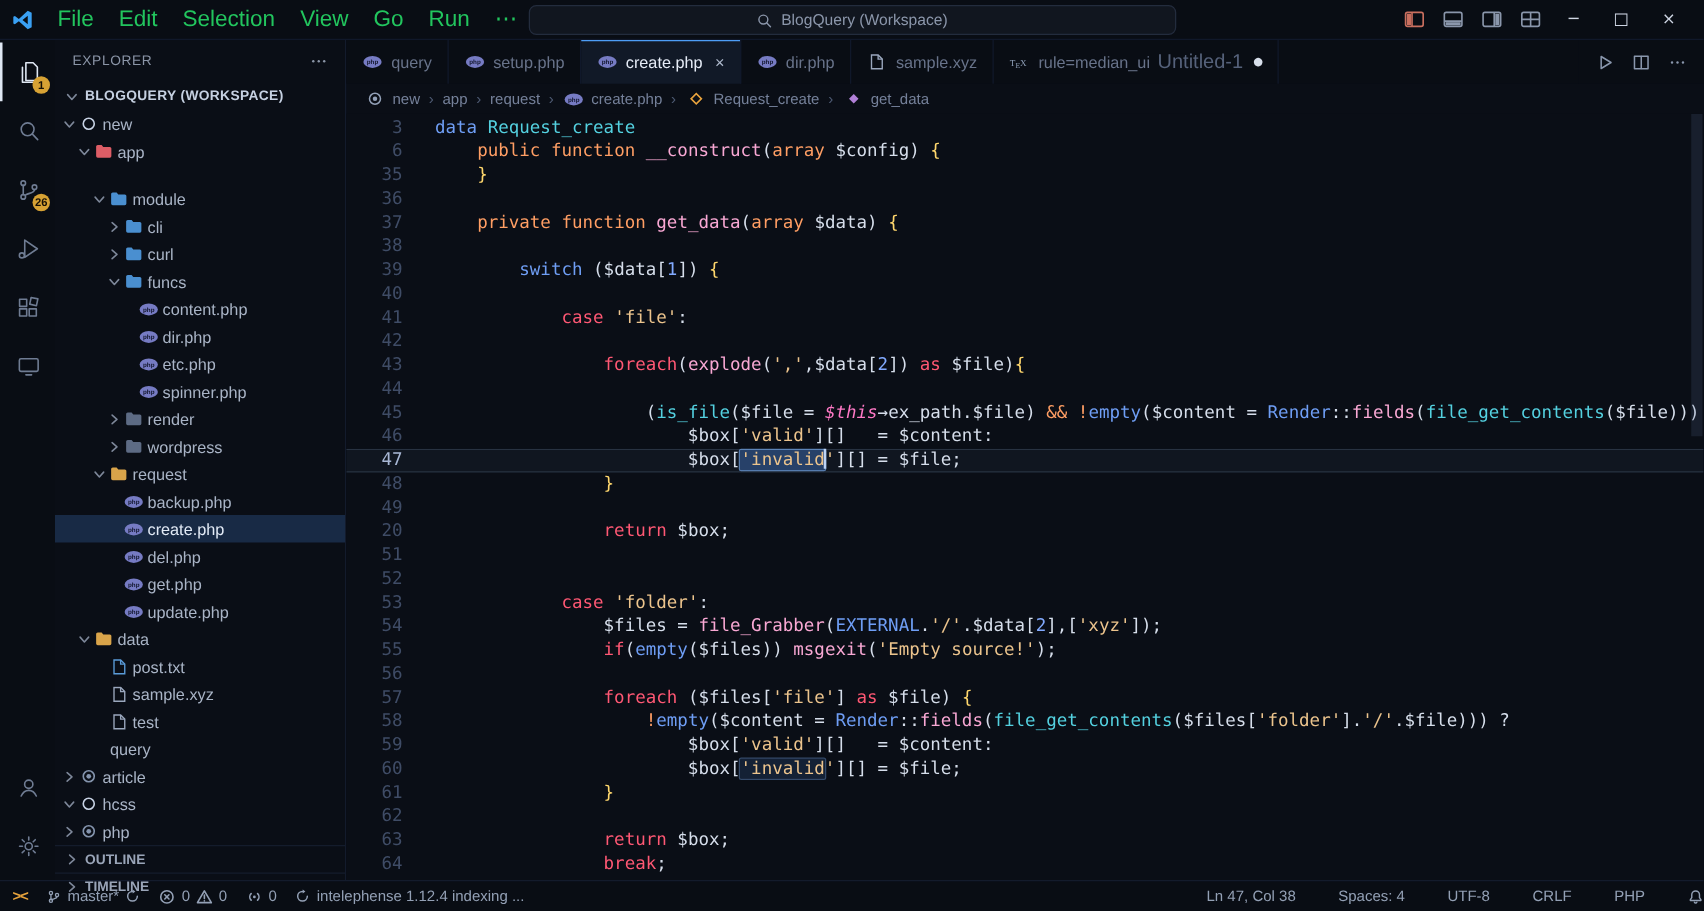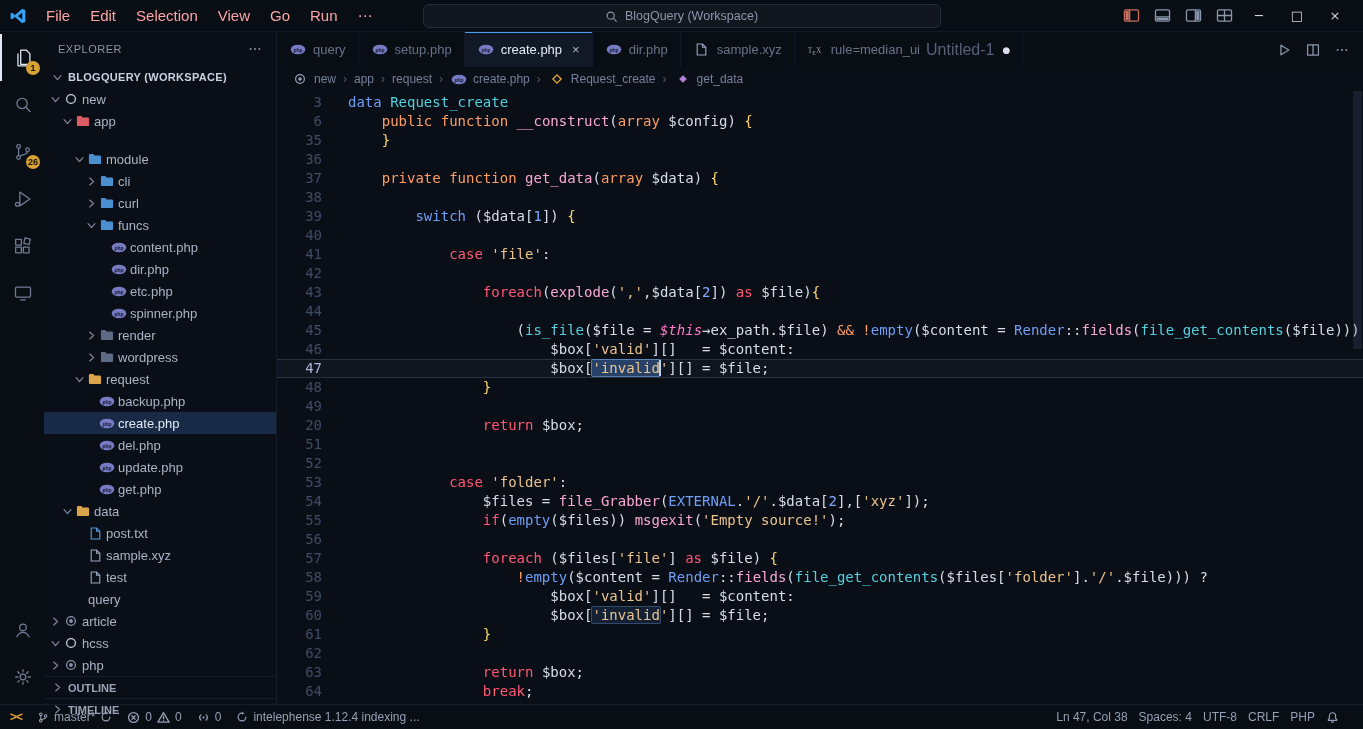--- a/index.html
+++ b/index.html
@@ -3,21 +3,21 @@
 <meta charset="utf-8">
 <style>
 *{box-sizing:border-box;margin:0;padding:0}
 html,body{width:1363px;height:729px;overflow:hidden;background:#0a0e16;color:#c9d4e6;
   font-family:"Liberation Sans","DejaVu Sans",sans-serif;-webkit-user-select:none;user-select:none}
 svg{display:block}
 
 .titlebar{height:32px;display:flex;align-items:center;background:#090d14;position:relative;border-bottom:1px solid #10182a}
 .logo{margin:0 10px 0 9px}
 .menubar{display:flex;gap:2px}
-.menu-item{padding:3px 9px;font-size:15px;color:#fca5a5;border-radius:5px}
+.menu-item{padding:3px 9px;font-size:18px;color:#22c55e;border-radius:5px}
 .nav-arrows{display:flex;gap:16px;margin-left:72px;color:#9aa6ba}
 .search-box{position:absolute;left:50%;top:4px;transform:translateX(-50%);width:518px;height:24px;
   background:#11161f;border:1px solid #232c3d;border-radius:6px;display:flex;align-items:center;
   justify-content:center;gap:7px;color:#8b96aa;font-size:12.5px}
 .tb-right{margin-left:auto;display:flex;align-items:center;gap:14px;padding-right:16px;color:#8a96ab}
 .tb-right .win{font-size:13px;color:#cfd6e4;width:24px;text-align:center;font-family:"DejaVu Sans",sans-serif}
 .layout-red{color:#c96f5f}
 
 .main{display:flex;height:672px}
 .activitybar{width:44px;display:flex;flex-direction:column;background:#090d14;padding-top:2px}
@@ -74,21 +74,21 @@
 .lc .th{color:#ff79c6;font-style:italic}
 .hlw{background:rgba(62,108,178,.5);box-shadow:0 0 0 1px rgba(116,166,233,.7);border-radius:1px}
 .hlw2{background:rgba(62,108,178,.2);box-shadow:0 0 0 1px rgba(116,166,233,.4);border-radius:1px}
 .cursor{display:inline-block;width:2px;height:16px;background:#bcd3f5;vertical-align:middle;margin:0 -1px;position:relative;top:-1px}
 .vscroll{position:absolute;top:0;right:0;width:12px;height:100%}
 .vthumb{position:absolute;top:0;right:1px;width:9px;height:258px;background:rgba(90,110,150,.18)}
 
 .statusbar{height:25px;display:flex;align-items:center;background:#090d14;border-top:1px solid #131b2c;
   font-size:12px;color:#93a0b5}
 .sb-left{display:flex;align-items:center;gap:15px;padding-left:10px}
-.sb-right{margin-left:auto;display:flex;align-items:center;gap:11px;padding-right:24px}
+.sb-right{margin-left:auto;display:flex;align-items:center;gap:34px;padding-right:0}
 .sb-item{display:flex;align-items:center;gap:5px}
 .remote{color:var(--c-remote,#e6a23c);font-weight:bold;letter-spacing:-1px}
 </style>
 </head>
 <body>
 
 <div class="titlebar">
   <span class="logo">
       <svg width="18" height="18" viewBox="0 0 24 24">
         <path fill="#3aa0f3" fill-rule="evenodd" d="M17.6 2.2L8.1 10.8 3.9 7.6 2.2 8.4v7.2l1.7.8 4.2-3.2 9.5 8.6 4.2-2V4.2zM17.6 7.5v9L12 12z"></path>
@@ -444,31 +444,31 @@
           <span class="tlabel">del.php</span>
         </div>
         <div class="tree-row" style="padding-left: 40px;">
           <span class="chev"></span>
           <span class="ticon">
             <svg width="16" height="11" viewBox="0 0 16 11">
               <ellipse cx="8" cy="5.5" rx="7.3" ry="4.8" fill="#767bc3"></ellipse>
               <text x="8" y="7.5" text-anchor="middle" font-size="5" font-weight="bold" fill="#11152b" font-family="sans-serif">php</text>
             </svg>
           </span>
+          <span class="tlabel">get.php</span>
+        </div>
+        <div class="tree-row" style="padding-left: 40px;">
+          <span class="chev"></span>
+          <span class="ticon">
+            <svg width="16" height="11" viewBox="0 0 16 11">
+              <ellipse cx="8" cy="5.5" rx="7.3" ry="4.8" fill="#767bc3"></ellipse>
+              <text x="8" y="7.5" text-anchor="middle" font-size="5" font-weight="bold" fill="#11152b" font-family="sans-serif">php</text>
+            </svg>
+          </span>
           <span class="tlabel">update.php</span>
-        </div>
-        <div class="tree-row" style="padding-left: 40px;">
-          <span class="chev"></span>
-          <span class="ticon">
-            <svg width="16" height="11" viewBox="0 0 16 11">
-              <ellipse cx="8" cy="5.5" rx="7.3" ry="4.8" fill="#767bc3"></ellipse>
-              <text x="8" y="7.5" text-anchor="middle" font-size="5" font-weight="bold" fill="#11152b" font-family="sans-serif">php</text>
-            </svg>
-          </span>
-          <span class="tlabel">get.php</span>
         </div>
         <div class="tree-row" style="padding-left: 16px;">
           <span class="chev down">
             <svg width="9" height="9" viewBox="0 0 10 10">
               <path d="M3 1.2L7.3 5 3 8.8" fill="none" stroke="currentColor" stroke-width="1.4" stroke-linecap="round" stroke-linejoin="round"></path>
             </svg>
           </span>
           <span class="ticon">
             <svg width="14" height="12" viewBox="0 0 14 12">
               <path d="M.9 2.2C.9 1.5 1.5.9 2.2.9h3.1l1.3 1.6h5.2c.8 0 1.3.6 1.3 1.3v6c0 .7-.5 1.3-1.3 1.3H2.2c-.7 0-1.3-.6-1.3-1.3z" fill="#d9a44a"></path>

